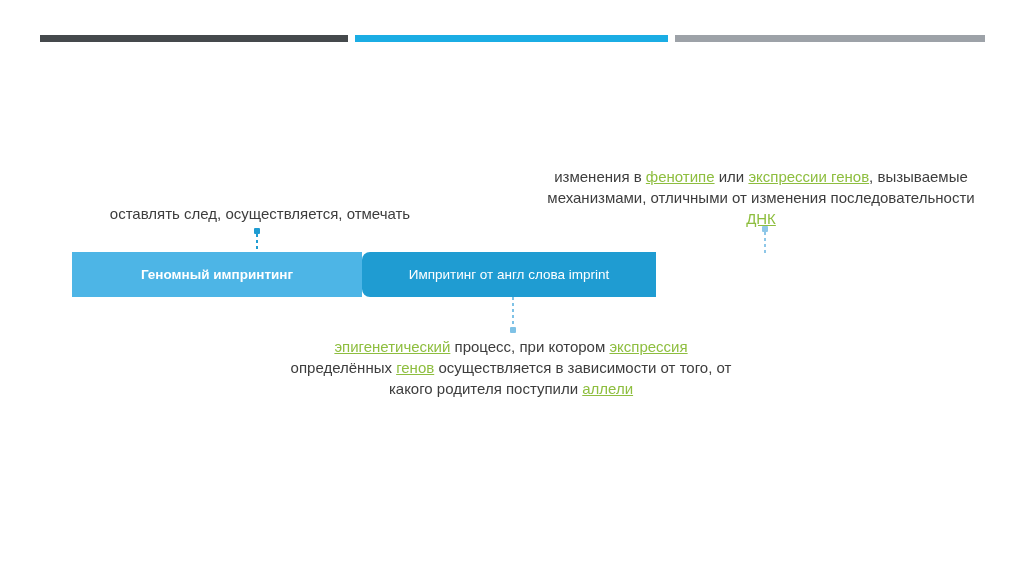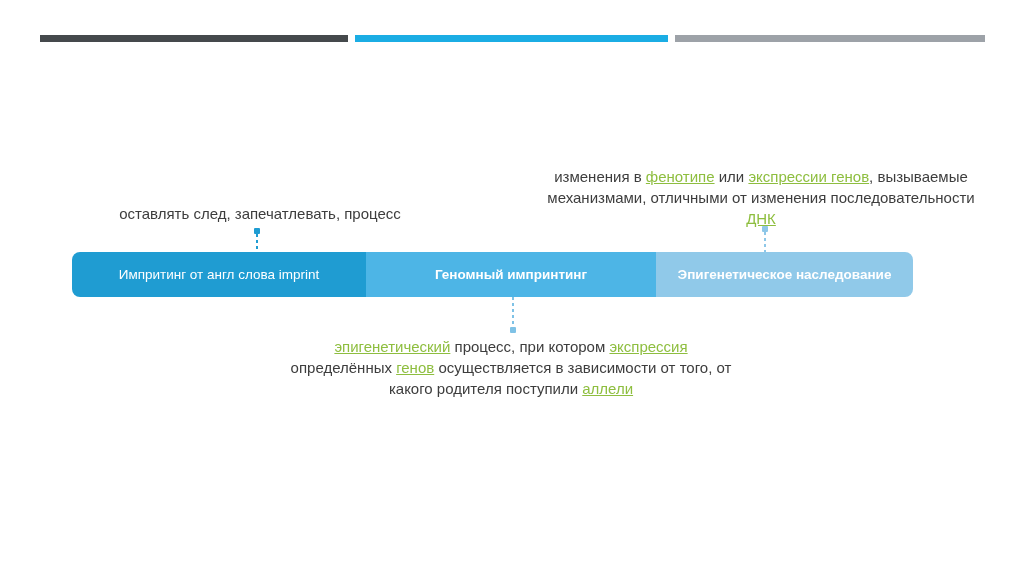--- a/index.html
+++ b/index.html
@@ -131,46 +131,43 @@
 </head>
 <body>
 
 <div id="slide">
 
   <div class="top-rule dark"></div>
   <div class="top-rule blue"></div>
   <div class="top-rule gray"></div>
 
   <div class="callout callout-left">
-    <span>оставлять след, запечатлевать, процесс</span>
+    <span>оставлять след, осуществляется, отмечать</span>
   </div>
 
   <div class="callout callout-right">
     <span>изменения в </span><a class="lnk" href="#">фенотипе</a><span> или </span><a class="lnk" href="#">экспрессии генов</a><span>, вызываемые механизмами, отличными от изменения последовательности </span><a class="lnk" href="#">ДНК</a>
   </div>
 
   <div class="leader l-left">
     <span class="knob"></span>
   </div>
   <div class="leader l-right">
     <span class="knob"></span>
   </div>
   <div class="leader l-bottom">
     <span class="knob"></span>
   </div>
 
   <div class="bar">
-    <div class="seg seg-1">
-      <span>Импритинг от англ слова imprint</span>
-    </div>
     <div class="seg seg-2">
       <span>Геномный импринтинг</span>
     </div>
-    <div class="seg seg-3">
-      <span>Эпигенетическое наследование</span>
+    <div class="seg seg-1">
+      <span>Импритинг от англ слова imprint</span>
     </div>
   </div>
 
   <div class="callout callout-bottom">
     <a class="lnk" href="#">эпигенетический</a><span> процесс, при котором </span><a class="lnk" href="#">экспрессия</a><span> определённых </span><a class="lnk" href="#">генов</a><span> осуществляется в зависимости от того, от какого родителя поступили </span><a class="lnk" href="#">аллели</a>
   </div>
 
 </div>
 
 </body></html>

